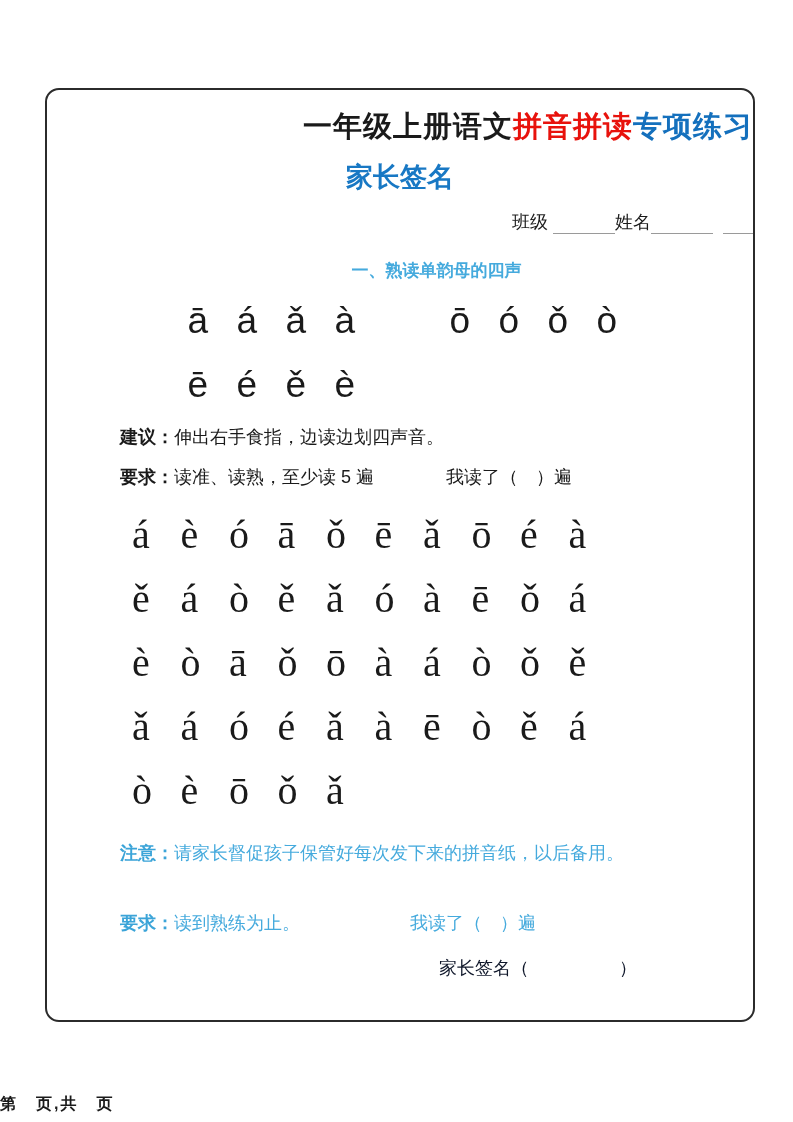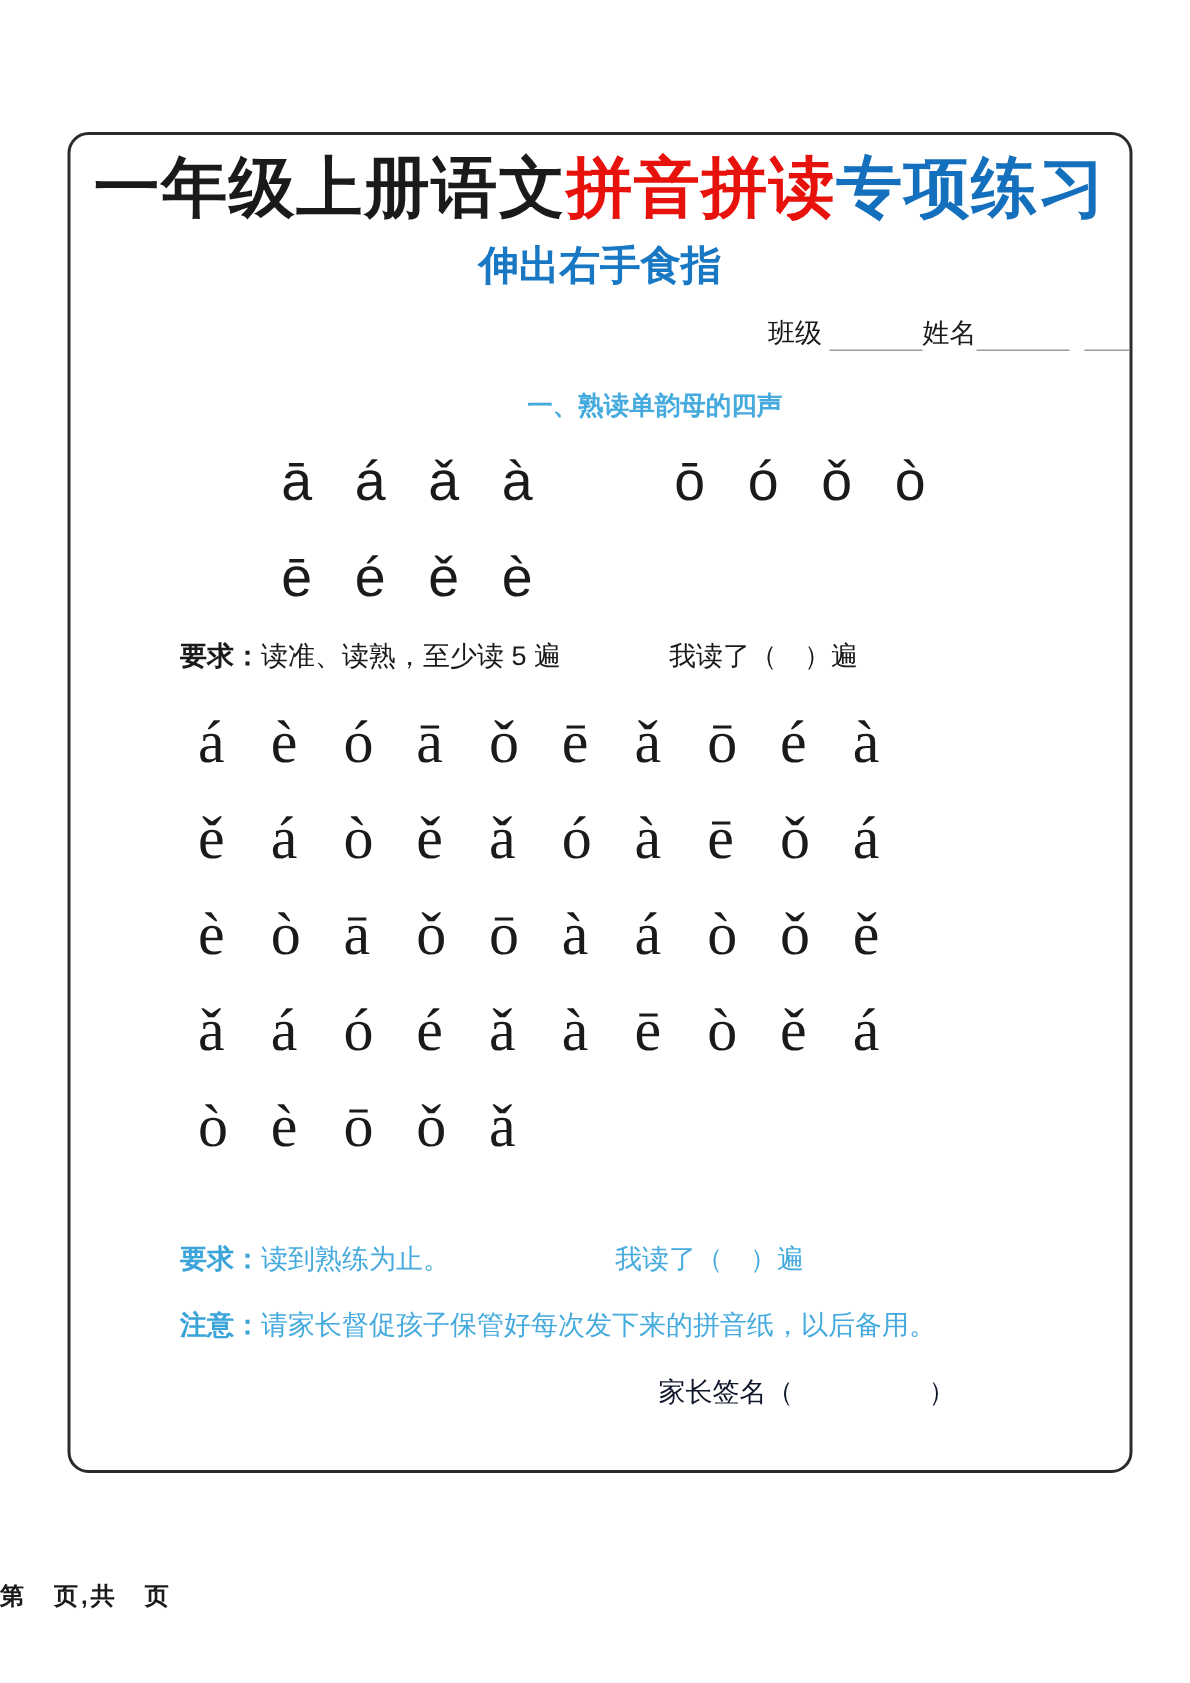--- a/index.html
+++ b/index.html
@@ -14,22 +14,22 @@
   .sheet {
     box-sizing: border-box;
     width: 710px;
     margin: 88px 0 0 45px;
     border: 2px solid #2b2b2b;
     border-radius: 14px;
     padding: 12px 0 40px 0;
     background: #ffffff;
   }
   .title {
-    text-align: center;
-    font-size: 44px;
+    text-align: right;
+    font-size: 29px;
     font-weight: bold;
     line-height: 48px;
     letter-spacing: 1px;
     white-space: nowrap;
   }
   .title .t-red  { color: #e8120c; }
   .title .t-blue { color: #1470bd; }
   .subtitle {
     text-align: center;
     font-size: 27px;
@@ -124,38 +124,41 @@
 </style>
 </head>
 <body>
 
 <div class="sheet">
 
   <div class="title">
     <span>一年级上册语文</span><span class="t-red">拼音拼读</span><span class="t-blue">专项练习</span>
   </div>
 
-  <div class="subtitle">伸出右手食指</div>
+  <div class="subtitle">家长签名</div>
 
   <div class="meta-row">
     <span>班级</span>
     <span class="blank long"></span><span>姓名</span><span class="blank long"></span><span class="blank short"></span>
   </div>
 
   <div class="section-heading">一、熟读单韵母的四声</div>
 
   <div class="tone-row">
     <span><span class="cell">ā</span><span class="cell">á</span><span class="cell">ǎ</span><span class="cell">à</span></span>
     <span class="tone-gap"></span>
     <span><span class="cell">ō</span><span class="cell">ó</span><span class="cell">ǒ</span><span class="cell">ò</span></span>
   </div>
   <div class="tone-row">
     <span><span class="cell">ē</span><span class="cell">é</span><span class="cell">ě</span><span class="cell">è</span></span>
   </div>
 
+  <div class="advice-line">
+    <span class="lbl">建议：</span><span>伸出右手食指，边读边划四声音。</span>
+  </div>
 
   <div class="advice-line">
     <span class="lbl">要求：</span><span>读准、读熟，至少读 5 遍</span><span class="spacer-mid"></span><span>我读了（　）遍</span>
   </div>
 
   <div class="pinyin-grid">
     <div class="grid-row">
         <span class="cell">á</span>
         <span class="cell">è</span>
         <span class="cell">ó</span>
@@ -205,25 +208,25 @@
       </div>
     <div class="grid-row">
         <span class="cell">ò</span>
         <span class="cell">è</span>
         <span class="cell">ō</span>
         <span class="cell">ǒ</span>
         <span class="cell">ǎ</span>
       </div>
   </div>
 
+  <div class="note-line note-notice">
+    <span class="lbl">注意：</span><span>请家长督促孩子保管好每次发下来的拼音纸，以后备用。</span>
+  </div>
+
   <div class="note-line note-req">
     <span class="lbl">要求：</span><span>读到熟练为止。</span><span class="spacer-note"></span><span>我读了（　）遍</span>
   </div>
 
-  <div class="note-line note-notice">
-    <span class="lbl">注意：</span><span>请家长督促孩子保管好每次发下来的拼音纸，以后备用。</span>
-  </div>
-
   <div class="note-sign">家长签名（　　　　　）</div>
 
 </div>
 
 <div class="page-footer">第　页,共　页</div>
 
 </body></html>

